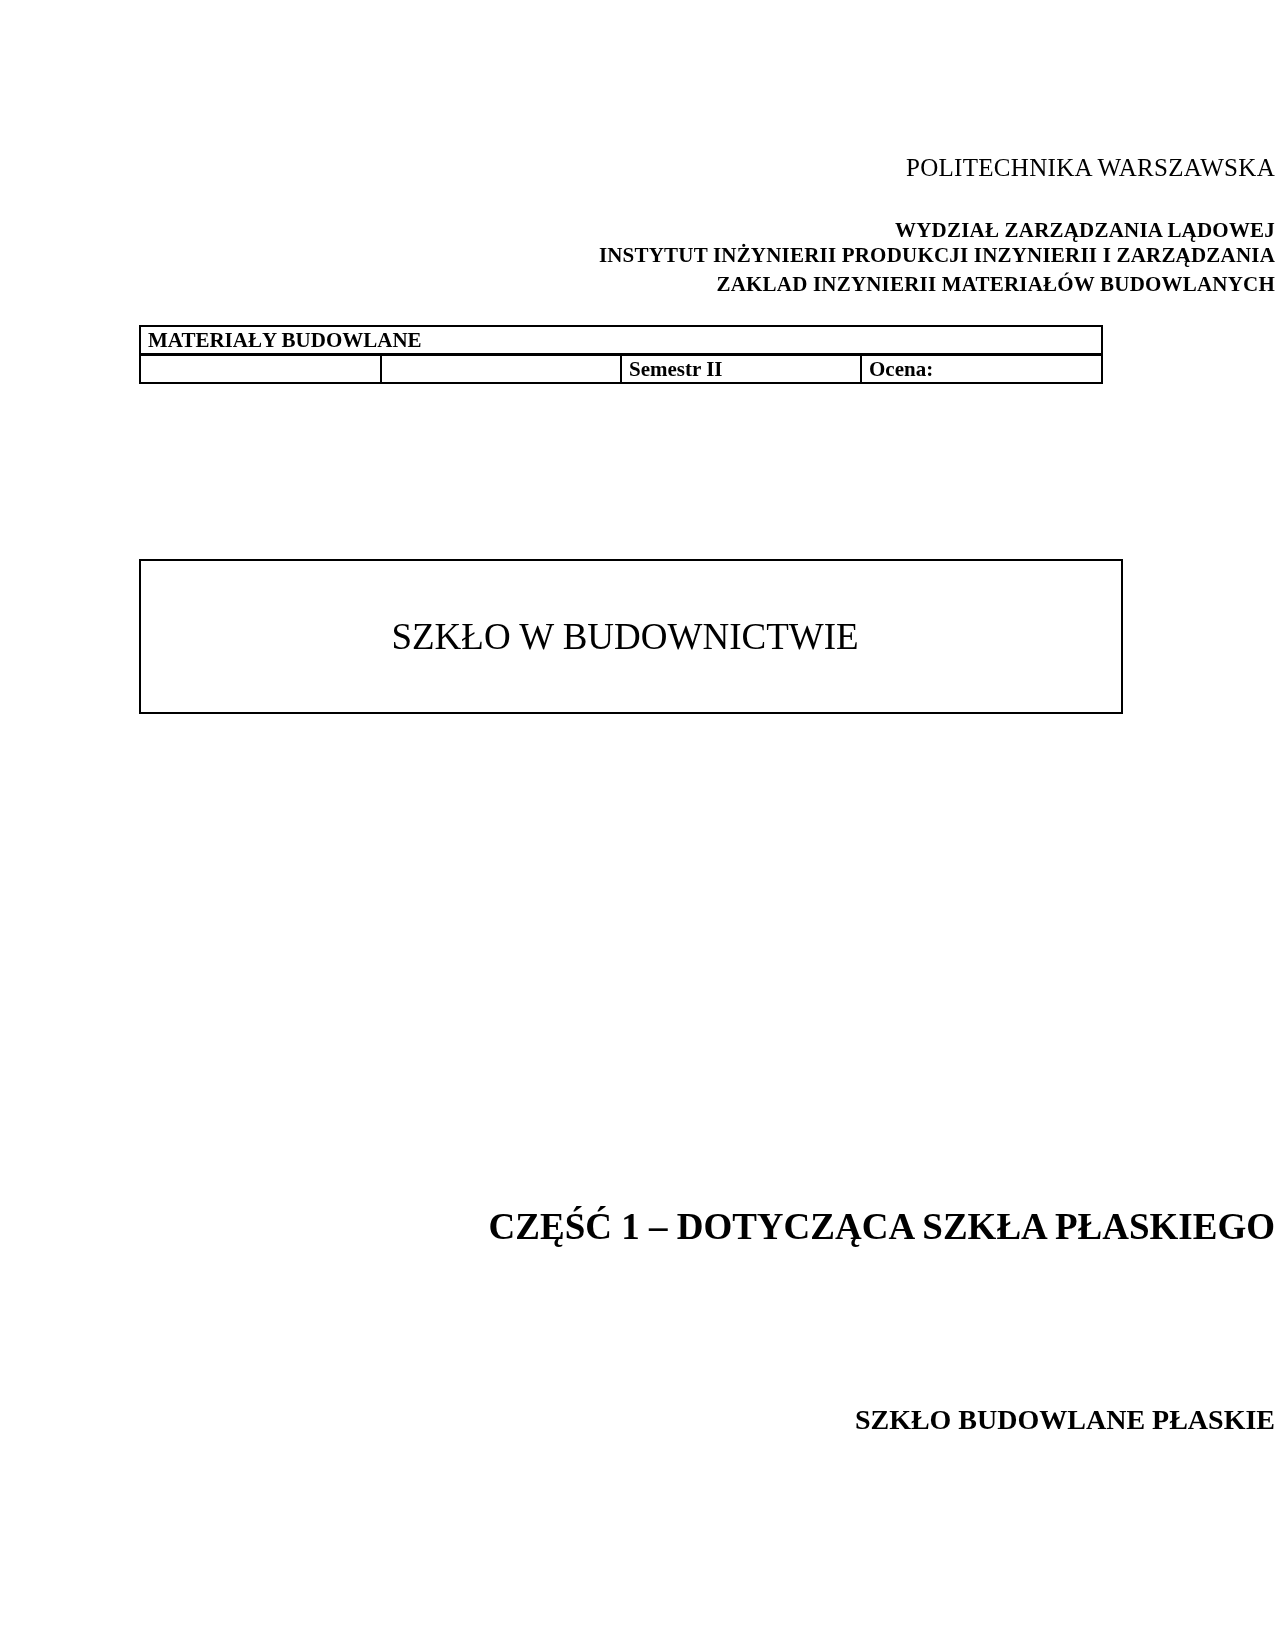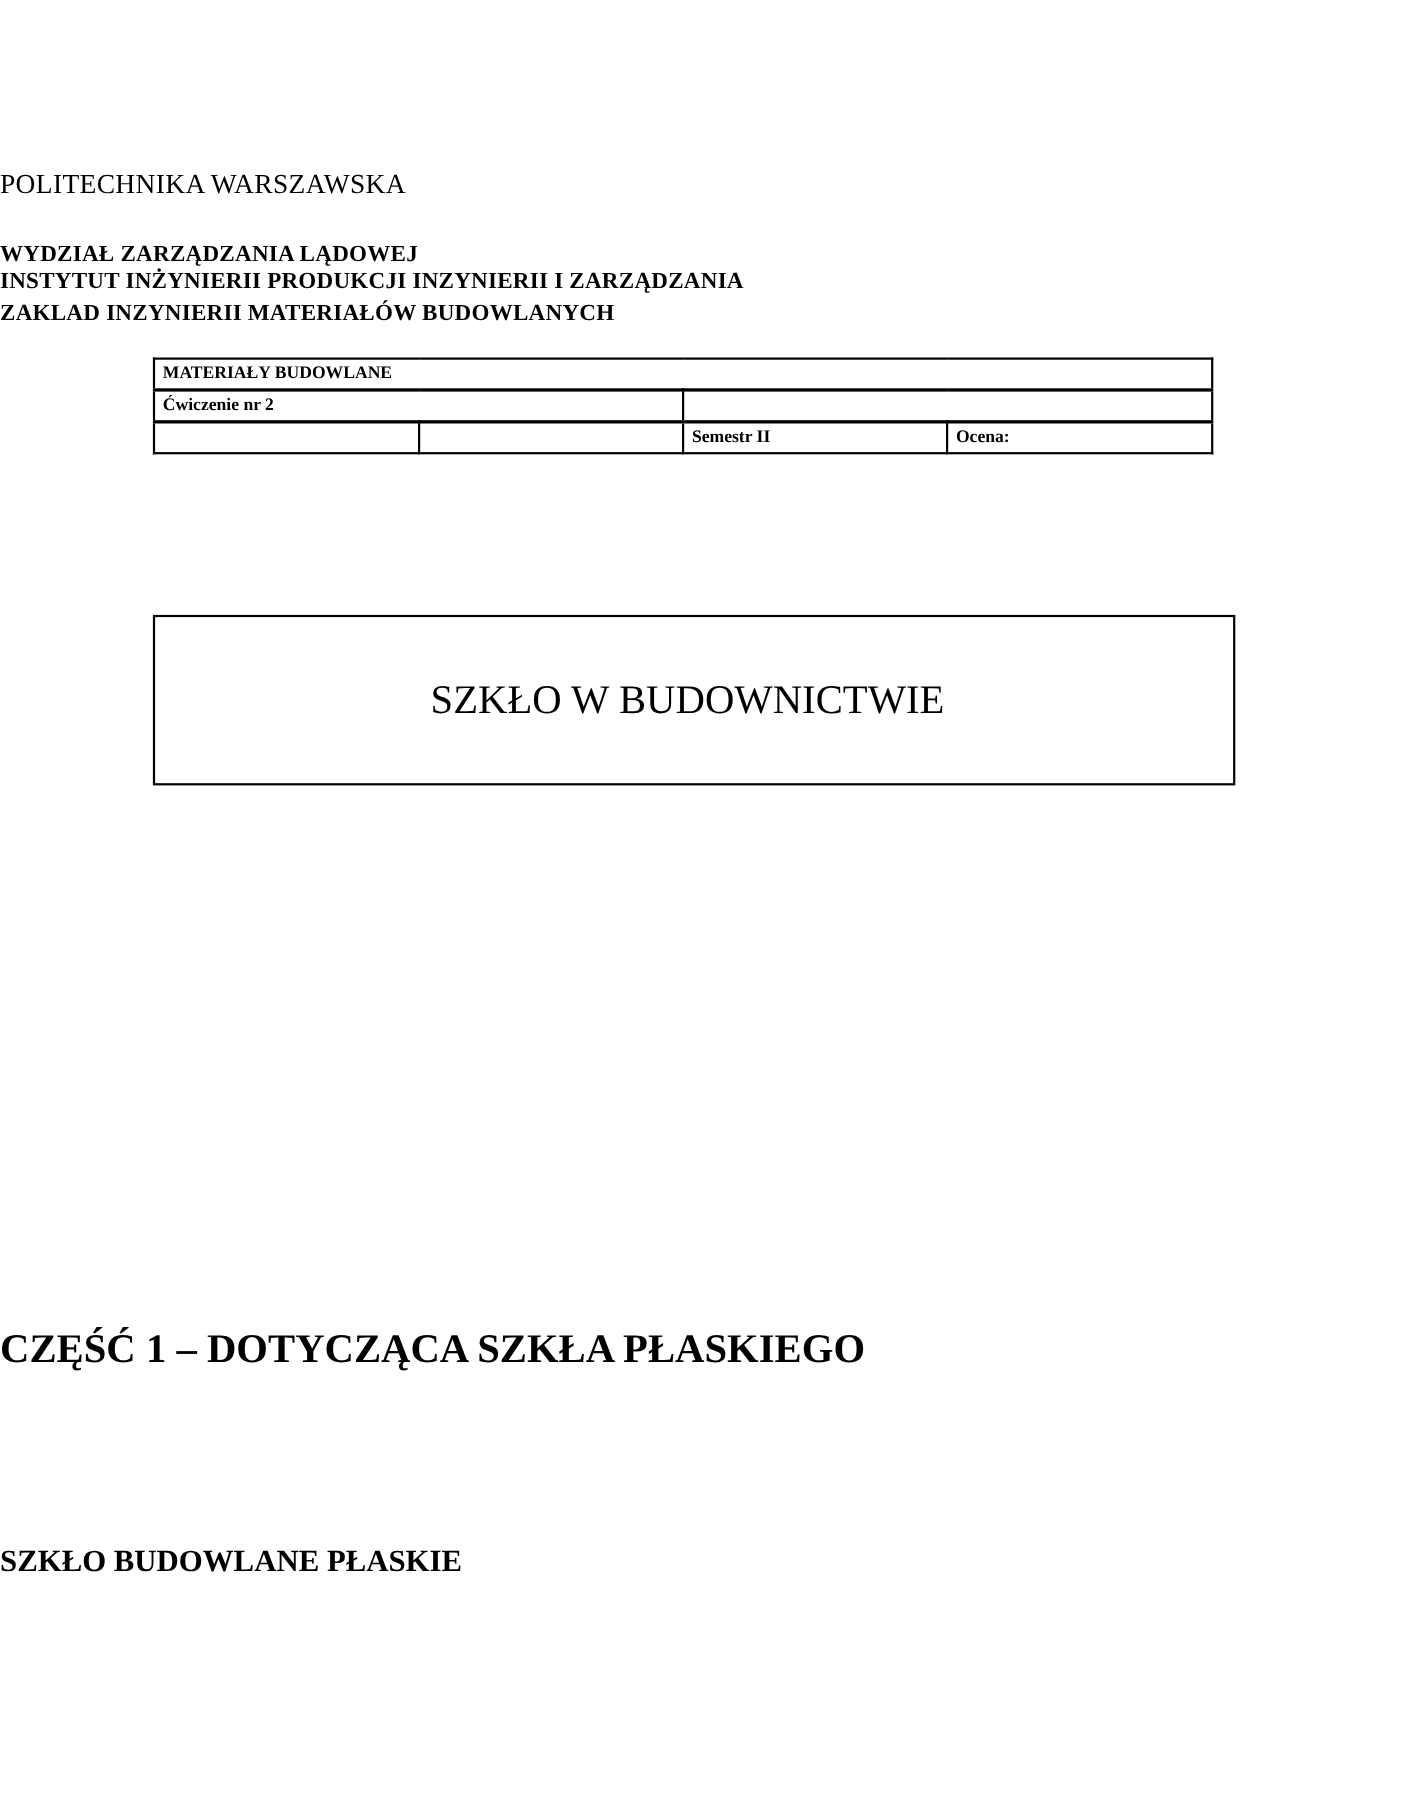--- a/index.html
+++ b/index.html
@@ -1,36 +1,36 @@
 <!DOCTYPE html>
 <html><head>
   <meta charset="utf-8">
   <style>
     html, body { margin: 0; padding: 0; background: #ffffff; }
     body {
       width: 1275px; height: 1650px; position: relative; overflow: hidden;
       font-family: "Liberation Serif", "DejaVu Serif", serif; color: #000;
     }
     .center-line {
-      position: absolute; left: 0; width: 1275px; text-align: left;
+      position: absolute; left: 0; width: 1275px; text-align: right;
       white-space: nowrap; line-height: 1;
     }
     .uni { top: 155px; font-size: 25px; font-weight: normal; letter-spacing: 0.3px; }
     .dept { font-size: 21px; font-weight: bold; letter-spacing: 0.2px; }
     .dept.l1 { top: 220px; }
     .dept.l2 { top: 245px; }
     .dept.l3 { top: 274px; }
 
     .info-table {
       position: absolute; left: 139px; top: 325px; width: 962px;
       border-collapse: collapse; table-layout: fixed;
     }
     .info-table td {
       border: 2px solid #000; height: 26px; padding: 0 0 0 7px;
-      font-size: 16px; font-weight: bold; vertical-align: middle;
+      font-size: 21px; font-weight: bold; vertical-align: middle;
       white-space: nowrap; line-height: 1;
     }
     .info-table tr.first td { border-top-width: 2px; }
     .info-table tr.first td, .info-table tr.second td { border-bottom-width: 3px; }
 
     .title-box {
       position: absolute; left: 139px; top: 559px; width: 980px; height: 151px;
       border: 2px solid #000; display: flex; align-items: center; justify-content: center;
     }
     .title-box span {
@@ -51,24 +51,20 @@
   <colgroup>
     <col style="width:241px">
       <col style="width:240px">
       <col style="width:240px">
       <col style="width:241px">
   </colgroup>
   <tbody>
       <tr class="first">
     <td colspan="4">MATERIAŁY BUDOWLANE</td>
   </tr>
-  <tr class="second">
-    <td colspan="2">Ćwiczenie nr 2</td>
-    <td colspan="2"></td>
-  </tr>
   <tr>
     <td></td>
     <td></td>
     <td>Semestr II</td>
     <td>Ocena:</td>
   </tr>
 </tbody>
   </table>
 
 <div class="title-box">

